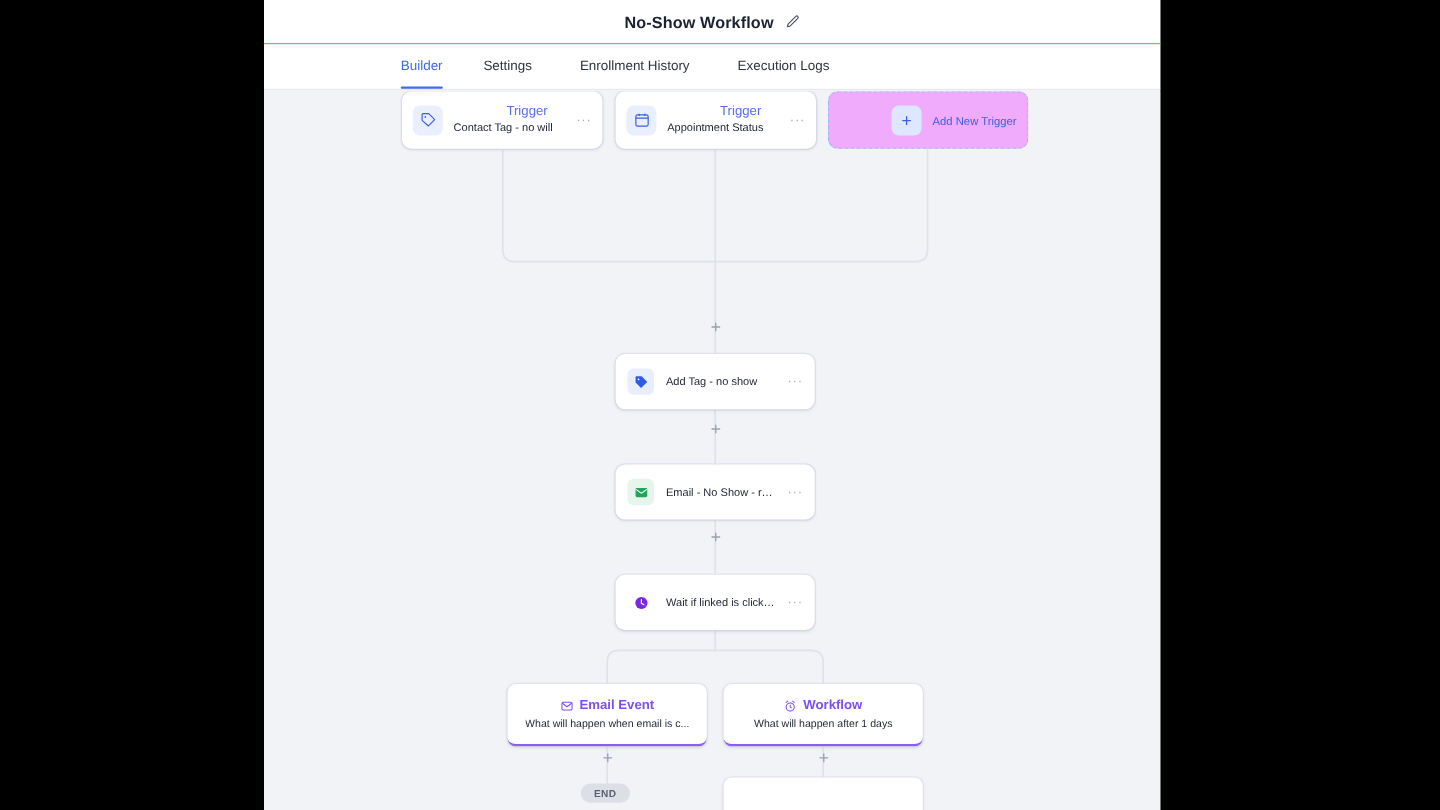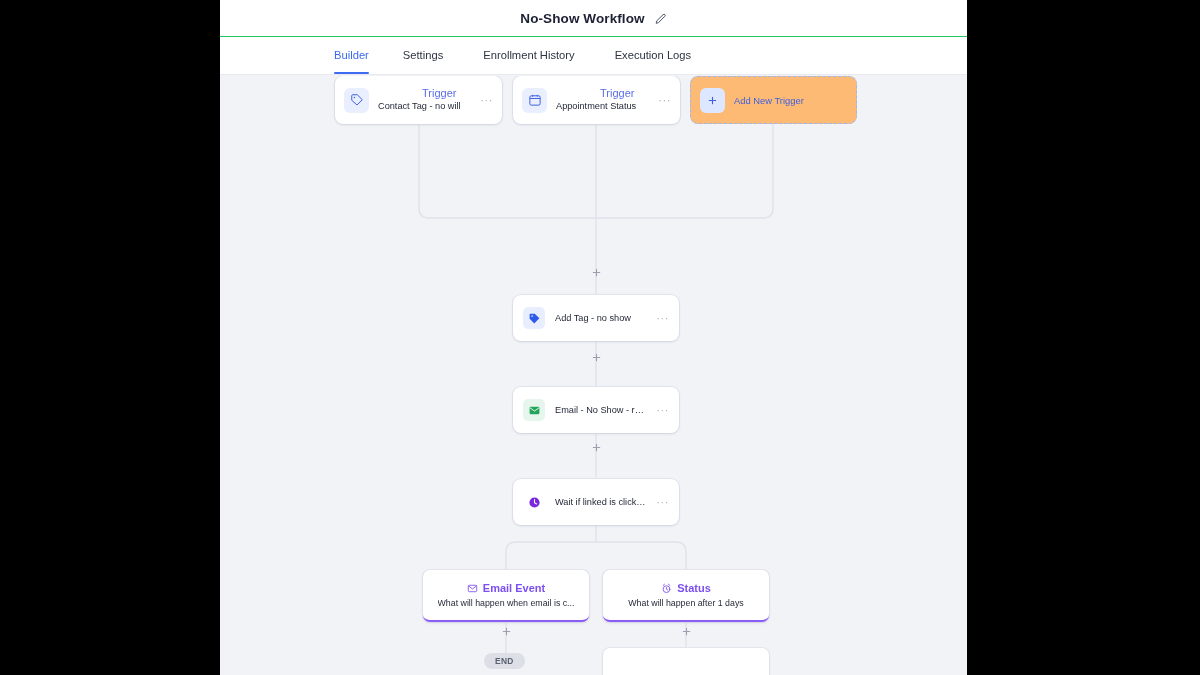--- a/index.html
+++ b/index.html
@@ -96,26 +96,27 @@
   .trig .name {
     font-size: 9.2px; color: #1e2333;
     white-space: nowrap; overflow: hidden; text-overflow: ellipsis;
   }
   .dots { font-size: 11px; color: #a9aebe; letter-spacing: .6px; flex: 0 0 auto; cursor: pointer; }
 
   
   .addtrig {
     position: absolute;
     width: 167px; height: 48px;
-    background: #fdba74;
+    background: #f0abfc;
     border: 1px dashed #9cb6f5;
     border-radius: 8px;
     display: flex; align-items: center; gap: 9px;
     padding: 0 9px;
     cursor: pointer;
+    justify-content: flex-end;
   }
   .addtrig .tile {
     width: 25px; height: 25px; border-radius: 6px; background: #dde7ff;
     display: flex; align-items: center; justify-content: center;
     color: #3d5fe0; font-size: 14px; line-height: 1;
   }
   .addtrig .lbl { font-size: 9.4px; color: #3d5fe0; }
 
   
   .act { width: 166px; height: 46px; padding: 0 10px; gap: 10px; }
@@ -341,21 +342,21 @@
         <span class="sub">What will happen when email is c...</span>
       </div>
 
       <div class="branch" style="left:383px; top:494px;">
         <span class="head">
           <svg viewBox="0 0 24 24" fill="none" stroke="currentColor" stroke-width="1.9" stroke-linecap="round" stroke-linejoin="round">
             <circle cx="12" cy="13.4" r="7.4"></circle>
             <path d="M12 10v3.6l2.4 1.4"></path>
             <path d="M4.6 5.2 7.6 2.8M19.4 5.2 16.4 2.8"></path>
           </svg>
-          <span>Status</span>
+          <span>Workflow</span>
         </span>
         <span class="sub">What will happen after 1 days</span>
       </div>
 
       <div class="plus" style="left:280px; top:549px;">
         <svg viewBox="0 0 24 24" fill="none" stroke="currentColor" stroke-width="2.4" stroke-linecap="round">
             <path d="M12 5v14M5 12h14"></path>
           </svg>
       </div>
       <div class="plus" style="left:460px; top:549px;">

